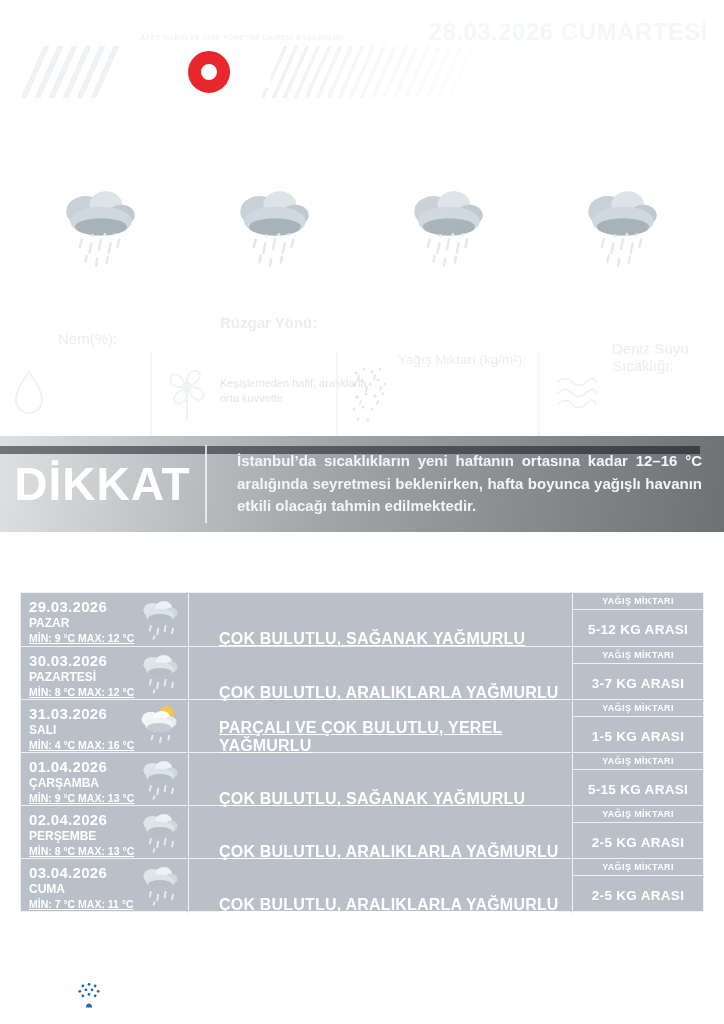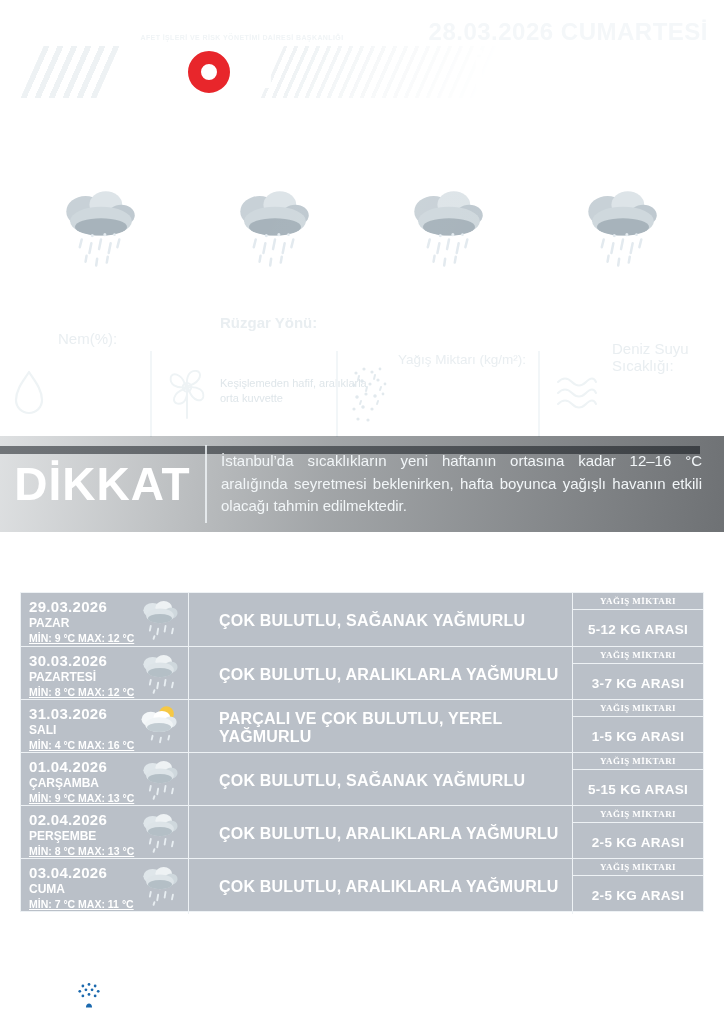--- a/index.html
+++ b/index.html
@@ -63,40 +63,40 @@
   .sec-wind { width:184px; padding-left:12px; gap:10px; }
   .sec-rain { width:200px; padding-left:10px; gap:8px; }
   .sec-sea  { flex:1; padding-left:14px; gap:12px; }
 
   
   .alert { position:absolute; left:0; top:436px; width:724px; height:96px;
     background:linear-gradient(97deg, rgba(70,82,90,.18) 0%, rgba(34,42,48,.42) 45%, rgba(14,19,24,.6) 100%);
     display:flex; align-items:center; }
   .alert-title { width:205px; text-align:center; font-size:46px; font-weight:800; letter-spacing:1px; }
   .alert-div { width:2px; height:78px; background:rgba(240,245,247,.8); flex:none; }
-  .alert-text { flex:1; padding:0 22px 0 14px; font-size:15px; font-weight:400;
+  .alert-text { flex:1; padding:0 22px 0 30px; font-size:15px; font-weight:700;
     line-height:1.5; text-align:justify; color:#f2f6f8; }
 
   
   .weekly-title { position:absolute; left:20px; top:552px; font-size:29px; font-weight:800; letter-spacing:.3px; }
   .wtable { position:absolute; left:20px; top:592px; width:684px;
     border:1.6px solid #eef2f5; background:rgba(8,30,58,.28); }
   .wrow { display:grid; grid-template-columns:168px 1fr 130px; height:53px; }
   .wrow + .wrow { border-top:1.6px solid #eef2f5; }
   .wcell { position:relative; }
   .c-date { border-right:1.6px solid #eef2f5; padding:5px 14px 4px 8px; }
-  .c-desc { border-right:1.6px solid #eef2f5; display:flex; align-items:center; padding-left:30px; }
+  .c-desc { border-right:1.6px solid #eef2f5; display:flex; align-items:flex-end; padding-left:30px;text-decoration:underline; }
   .wdate { font-size:15px; font-weight:700; letter-spacing:.3px; }
   .wday { font-size:12px; font-weight:700; margin-top:1px; }
   .wminmax { font-size:10.5px; font-weight:700; margin-top:2px; white-space:nowrap;text-decoration:underline; }
   .wicon { position:absolute; right:4px; top:4px; }
   .wdesc { font-size:16px; font-weight:700; letter-spacing:.2px; }
   .c-amt { display:flex; flex-direction:column; }
   .amt-h { height:17px; border-bottom:1.6px solid #eef2f5; font-size:9px; font-weight:700;
-    display:flex; align-items:center; justify-content:center; letter-spacing:.4px;font-family:Liberation Serif, serif; }
+    display:flex; align-items:center; justify-content:center; letter-spacing:.4px; }
   .amt-v { flex:1; display:flex; align-items:center; justify-content:center;
     font-size:13.5px; font-weight:700; letter-spacing:.3px; }
 
   
   .footer { position:absolute; left:0; top:948px; width:724px; height:76px;
     display:flex; align-items:center; justify-content:center; gap:16px; }
   .footer-text { font-size:21px; font-weight:700; letter-spacing:5px; color:#fff; }
 </style>
 </head>
 <body>

